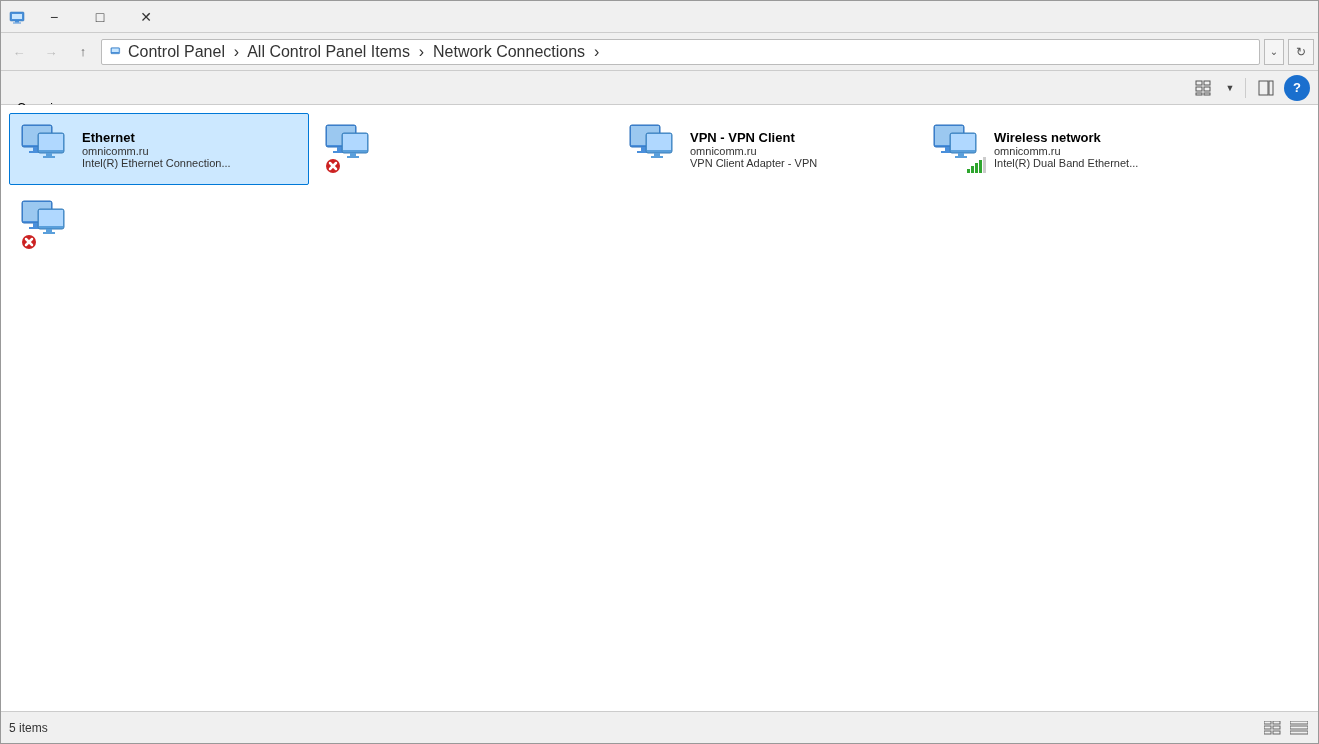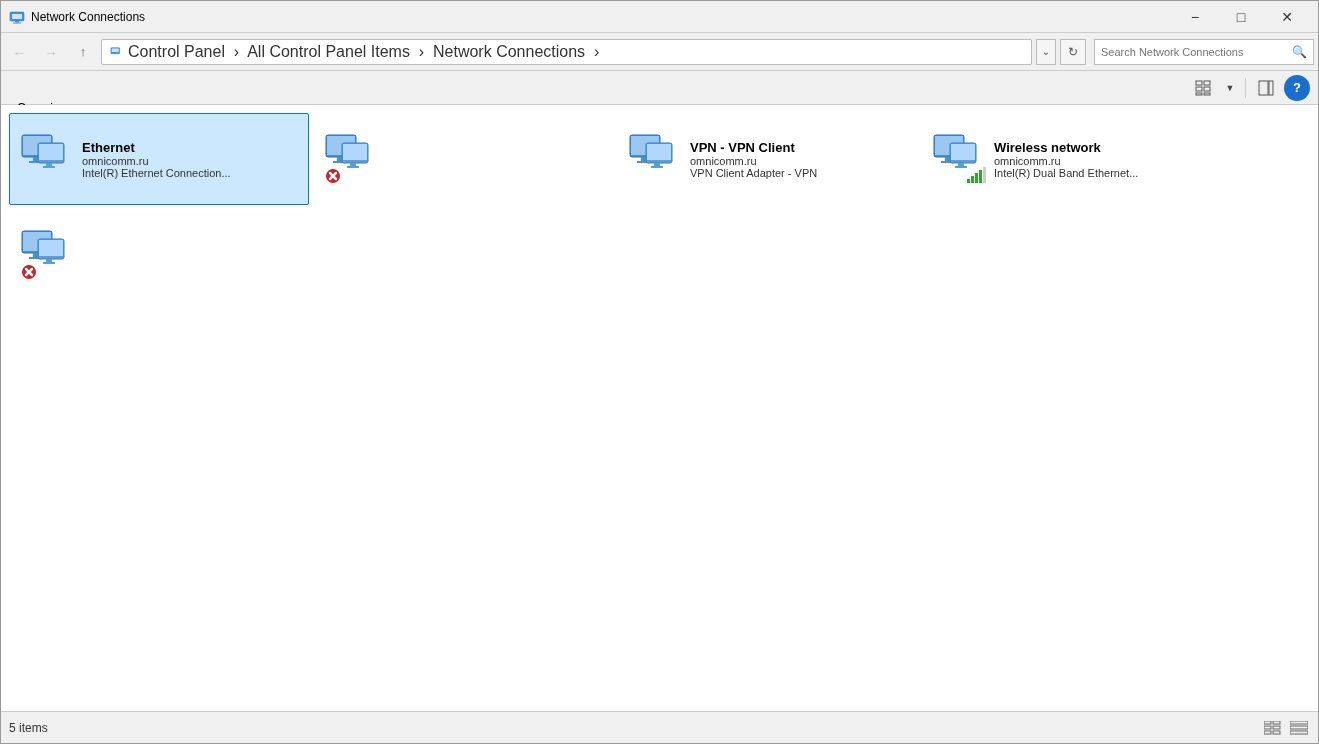--- a/index.html
+++ b/index.html
@@ -225,21 +225,21 @@
       display: flex;
       flex-wrap: wrap;
       align-content: flex-start;
       gap: 4px;
       overflow-y: auto;
     }
 
     
     .net-item {
       width: 300px;
-      height: 92px;
+      height: 72px;
       display: flex;
       align-items: center;
       padding: 6px 8px;
       cursor: pointer;
       border: 1px solid transparent;
       border-radius: 2px;
       gap: 8px;
       position: relative;
     }
     .net-item.selected { background: #cce8ff; border-color: #0078d7; }
@@ -335,21 +335,20 @@
 </head>
 <body>
 
 <div class="title-bar">
   <svg class="title-bar-icon" viewBox="0 0 16 16">
     <rect x="1" y="3" width="14" height="9" rx="1" fill="#4a90d9" stroke="#2a70b9" stroke-width="0.5"></rect>
     <rect x="3" y="5" width="10" height="5" fill="#c8e6ff"></rect>
     <rect x="6" y="12" width="4" height="1.5" fill="#4a90d9"></rect>
     <rect x="4" y="13.5" width="8" height="1" fill="#4a90d9"></rect>
   </svg>
-  <span class="title-bar-text">Network Connections</span>
   <div class="title-bar-buttons">
     <button class="title-bar-btn">−</button>
     <button class="title-bar-btn">□</button>
     <button class="title-bar-btn close">✕</button>
   </div>
 </div>
 
 <div class="address-bar">
   <button class="nav-btn disabled">←</button>
   <button class="nav-btn disabled">→</button>
@@ -359,24 +358,20 @@
       <rect x="1" y="3" width="10" height="7" rx="1" fill="#4a90d9" stroke="#2a70b9" stroke-width="0.5"></rect>
       <rect x="2" y="4" width="8" height="4" fill="#c8e6ff"></rect>
     </svg>
     <span style="color:#333; font-size:16px;">
       Control Panel &nbsp;›&nbsp; All Control Panel Items &nbsp;›&nbsp; Network Connections &nbsp;›
     </span>
   </div>
   <div class="address-arrows">
     <button class="address-arrow-btn">⌄</button>
     <button class="refresh-btn">↻</button>
-  </div>
-  <div class="search-box">
-    <input type="text" style="color: rgb(170, 170, 170);" placeholder="Search Network Connections">
-    <span class="search-icon-btn">🔍</span>
   </div>
 </div>
 
 <div class="toolbar">
   <button class="organize-btn">
     <span>Organize</span>
     <span>▼</span>
   </button>
   <div class="toolbar-spacer"></div>
   <div class="toolbar-right">

